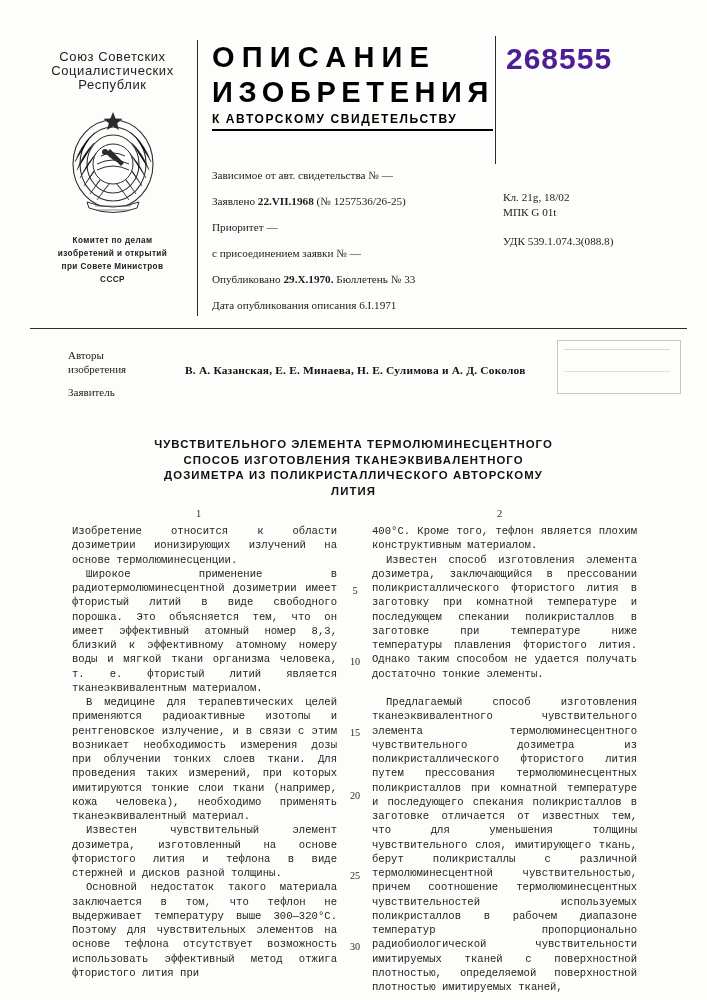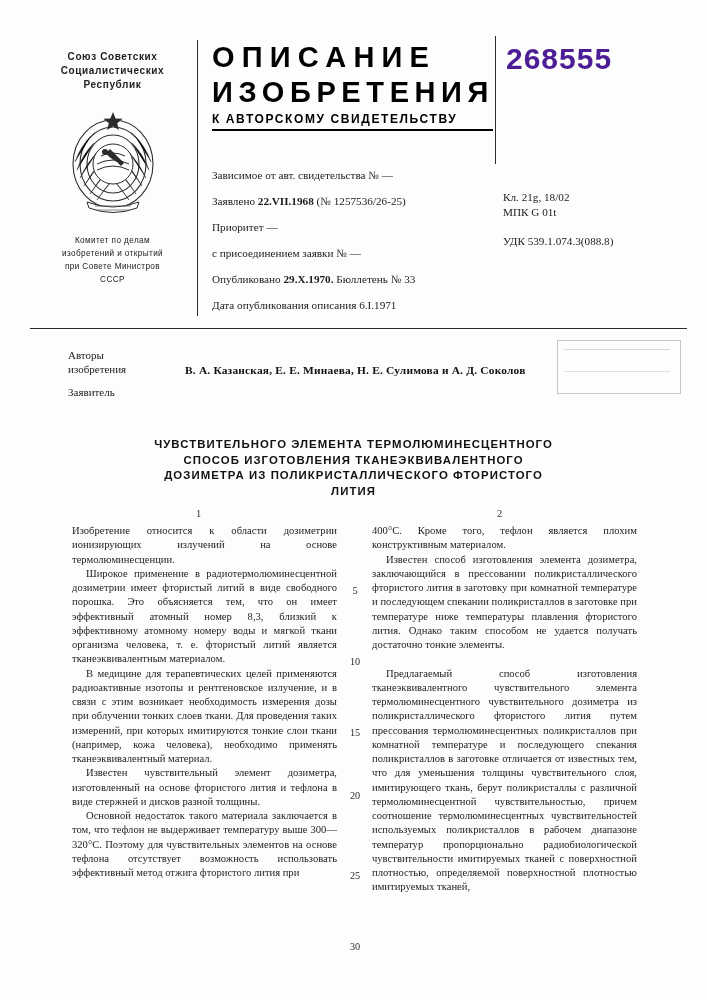--- a/index.html
+++ b/index.html
@@ -32,41 +32,41 @@
 
   .header-left {
     position: absolute;
     left: 30px;
     top: 10px;
     width: 165px;
     text-align: center;
     font-family: "Liberation Sans", "DejaVu Sans", sans-serif;
   }
   .ussr-line {
-    font-size: 10px;
+    font-size: 13px;
     letter-spacing: 0.6px;
     line-height: 14px;
-    font-weight: 700;
+    font-weight: 400;
     color: #222;
   }
 
   .emblem {
     margin: 14px auto 0 auto;
     width: 92px;
     height: 112px;
     position: relative;
   }
   .emblem svg { display: block; }
 
   .committee {
     margin-top: 16px;
     font-size: 8.2px;
     line-height: 13px;
     letter-spacing: 0.4px;
-    font-weight: 400;
+    font-weight: 700;
     color: #222;
   }
 
   .vrule {
     position: absolute;
     left: 197px;
     top: 0;
     width: 1px;
     height: 276px;
     background: #2b2b2b;
@@ -254,20 +254,21 @@
     text-align: justify;
     color: #1d1d1d;
     hyphens: none;
   }
   .col.left  { left: 72px; }
   .col.right { left: 372px; }
 
   .col p {
     margin: 0;
     text-indent: 14px;
+    font-family: Liberation Mono, monospace;
   }
   .col p.noindent { text-indent: 0; }
   .col p.gap { margin-top: 14.25px; }
 
   .gutter {
     position: absolute;
     left: 345px;
     top: 0;
     width: 20px;
     text-align: center;
@@ -386,21 +387,21 @@
       <div>изобретения</div>
     </div>
     <div class="authors-names">В. А. Казанская, Е. Е. Минаева, Н. Е. Сулимова и А. Д. Соколов</div>
     <div class="lbl-applicant">Заявитель</div>
     <div class="stamp-box"></div>
   </div>
 
   <div class="doc-title">
     <div>ЧУВСТВИТЕЛЬНОГО ЭЛЕМЕНТА  ТЕРМОЛЮМИНЕСЦЕНТНОГО</div>
     <div>СПОСОБ ИЗГОТОВЛЕНИЯ ТКАНЕЭКВИВАЛЕНТНОГО</div>
-    <div>ДОЗИМЕТРА ИЗ ПОЛИКРИСТАЛЛИЧЕСКОГО ФТОРИСТОГО</div>
+    <div>ДОЗИМЕТРА ИЗ ПОЛИКРИСТАЛЛИЧЕСКОГО АВТОРСКОМУ</div>
     <div>ЛИТИЯ</div>
   </div>
 
   <div class="colnum left">1</div>
   <div class="colnum right">2</div>
 
   <div class="body">
 
     <div class="col left">
       <p class="noindent">Изобретение относится к области дозиметрии ионизирующих излучений на основе термолюминесценции.</p>

